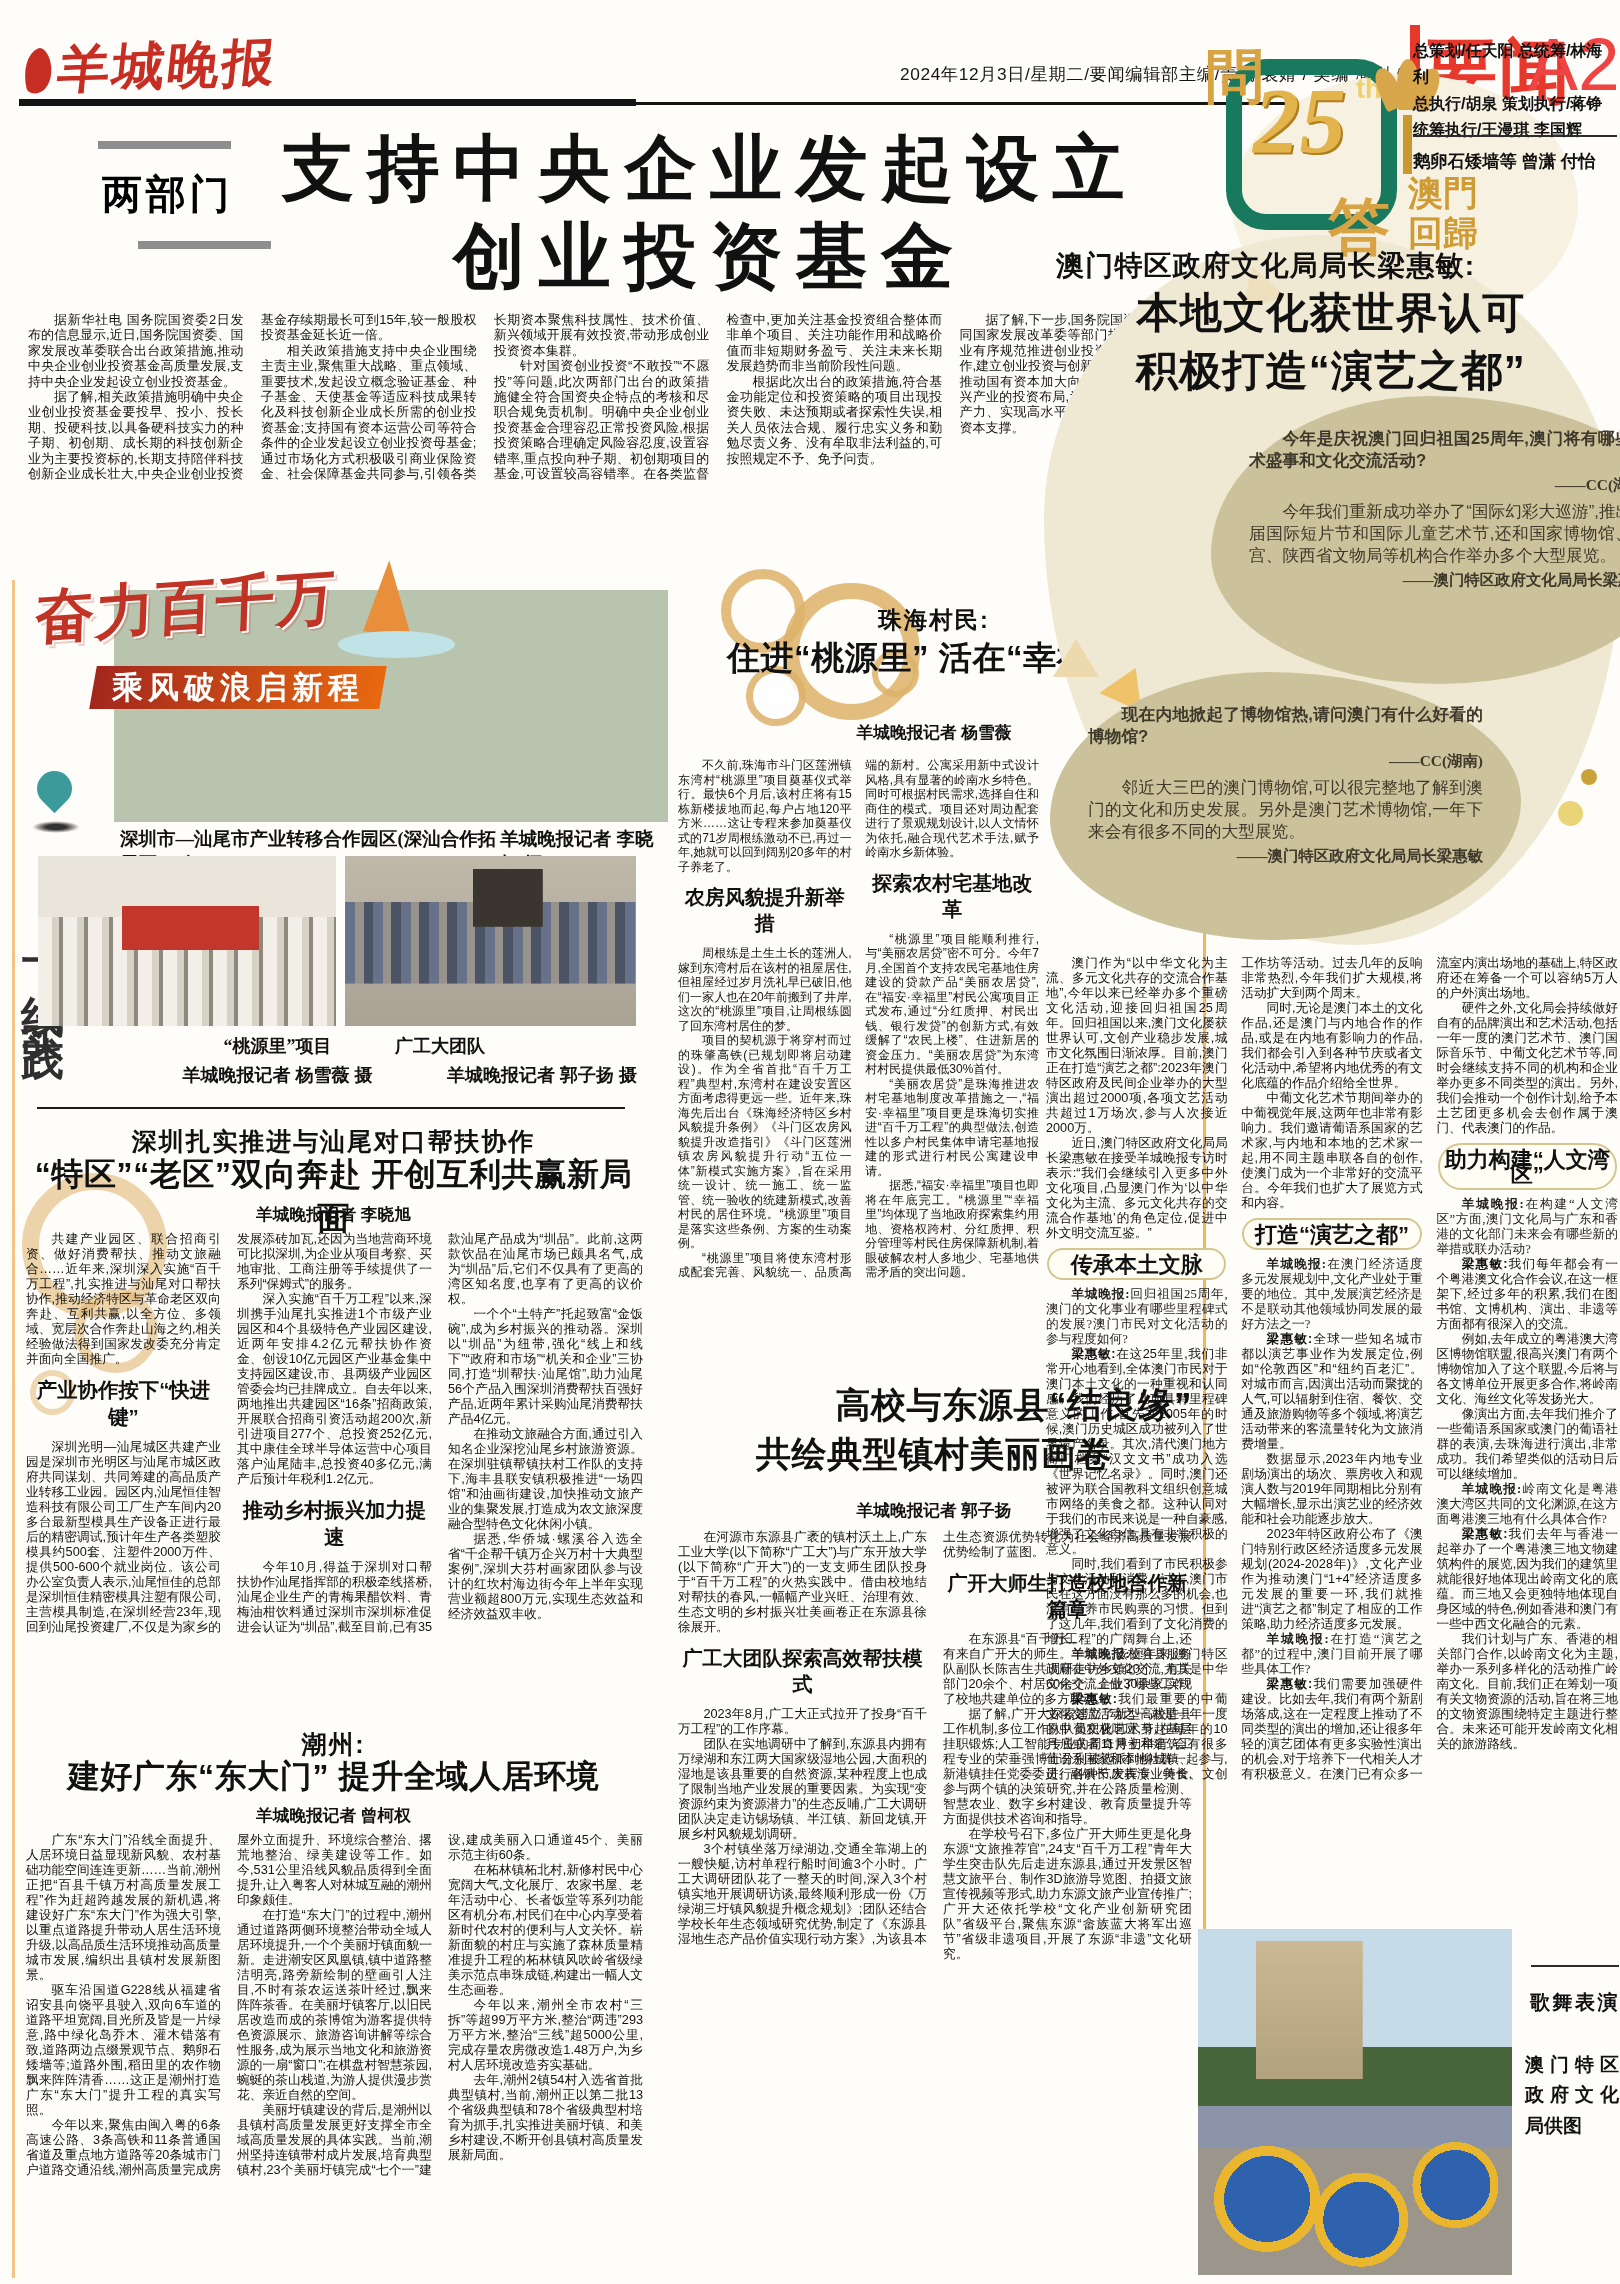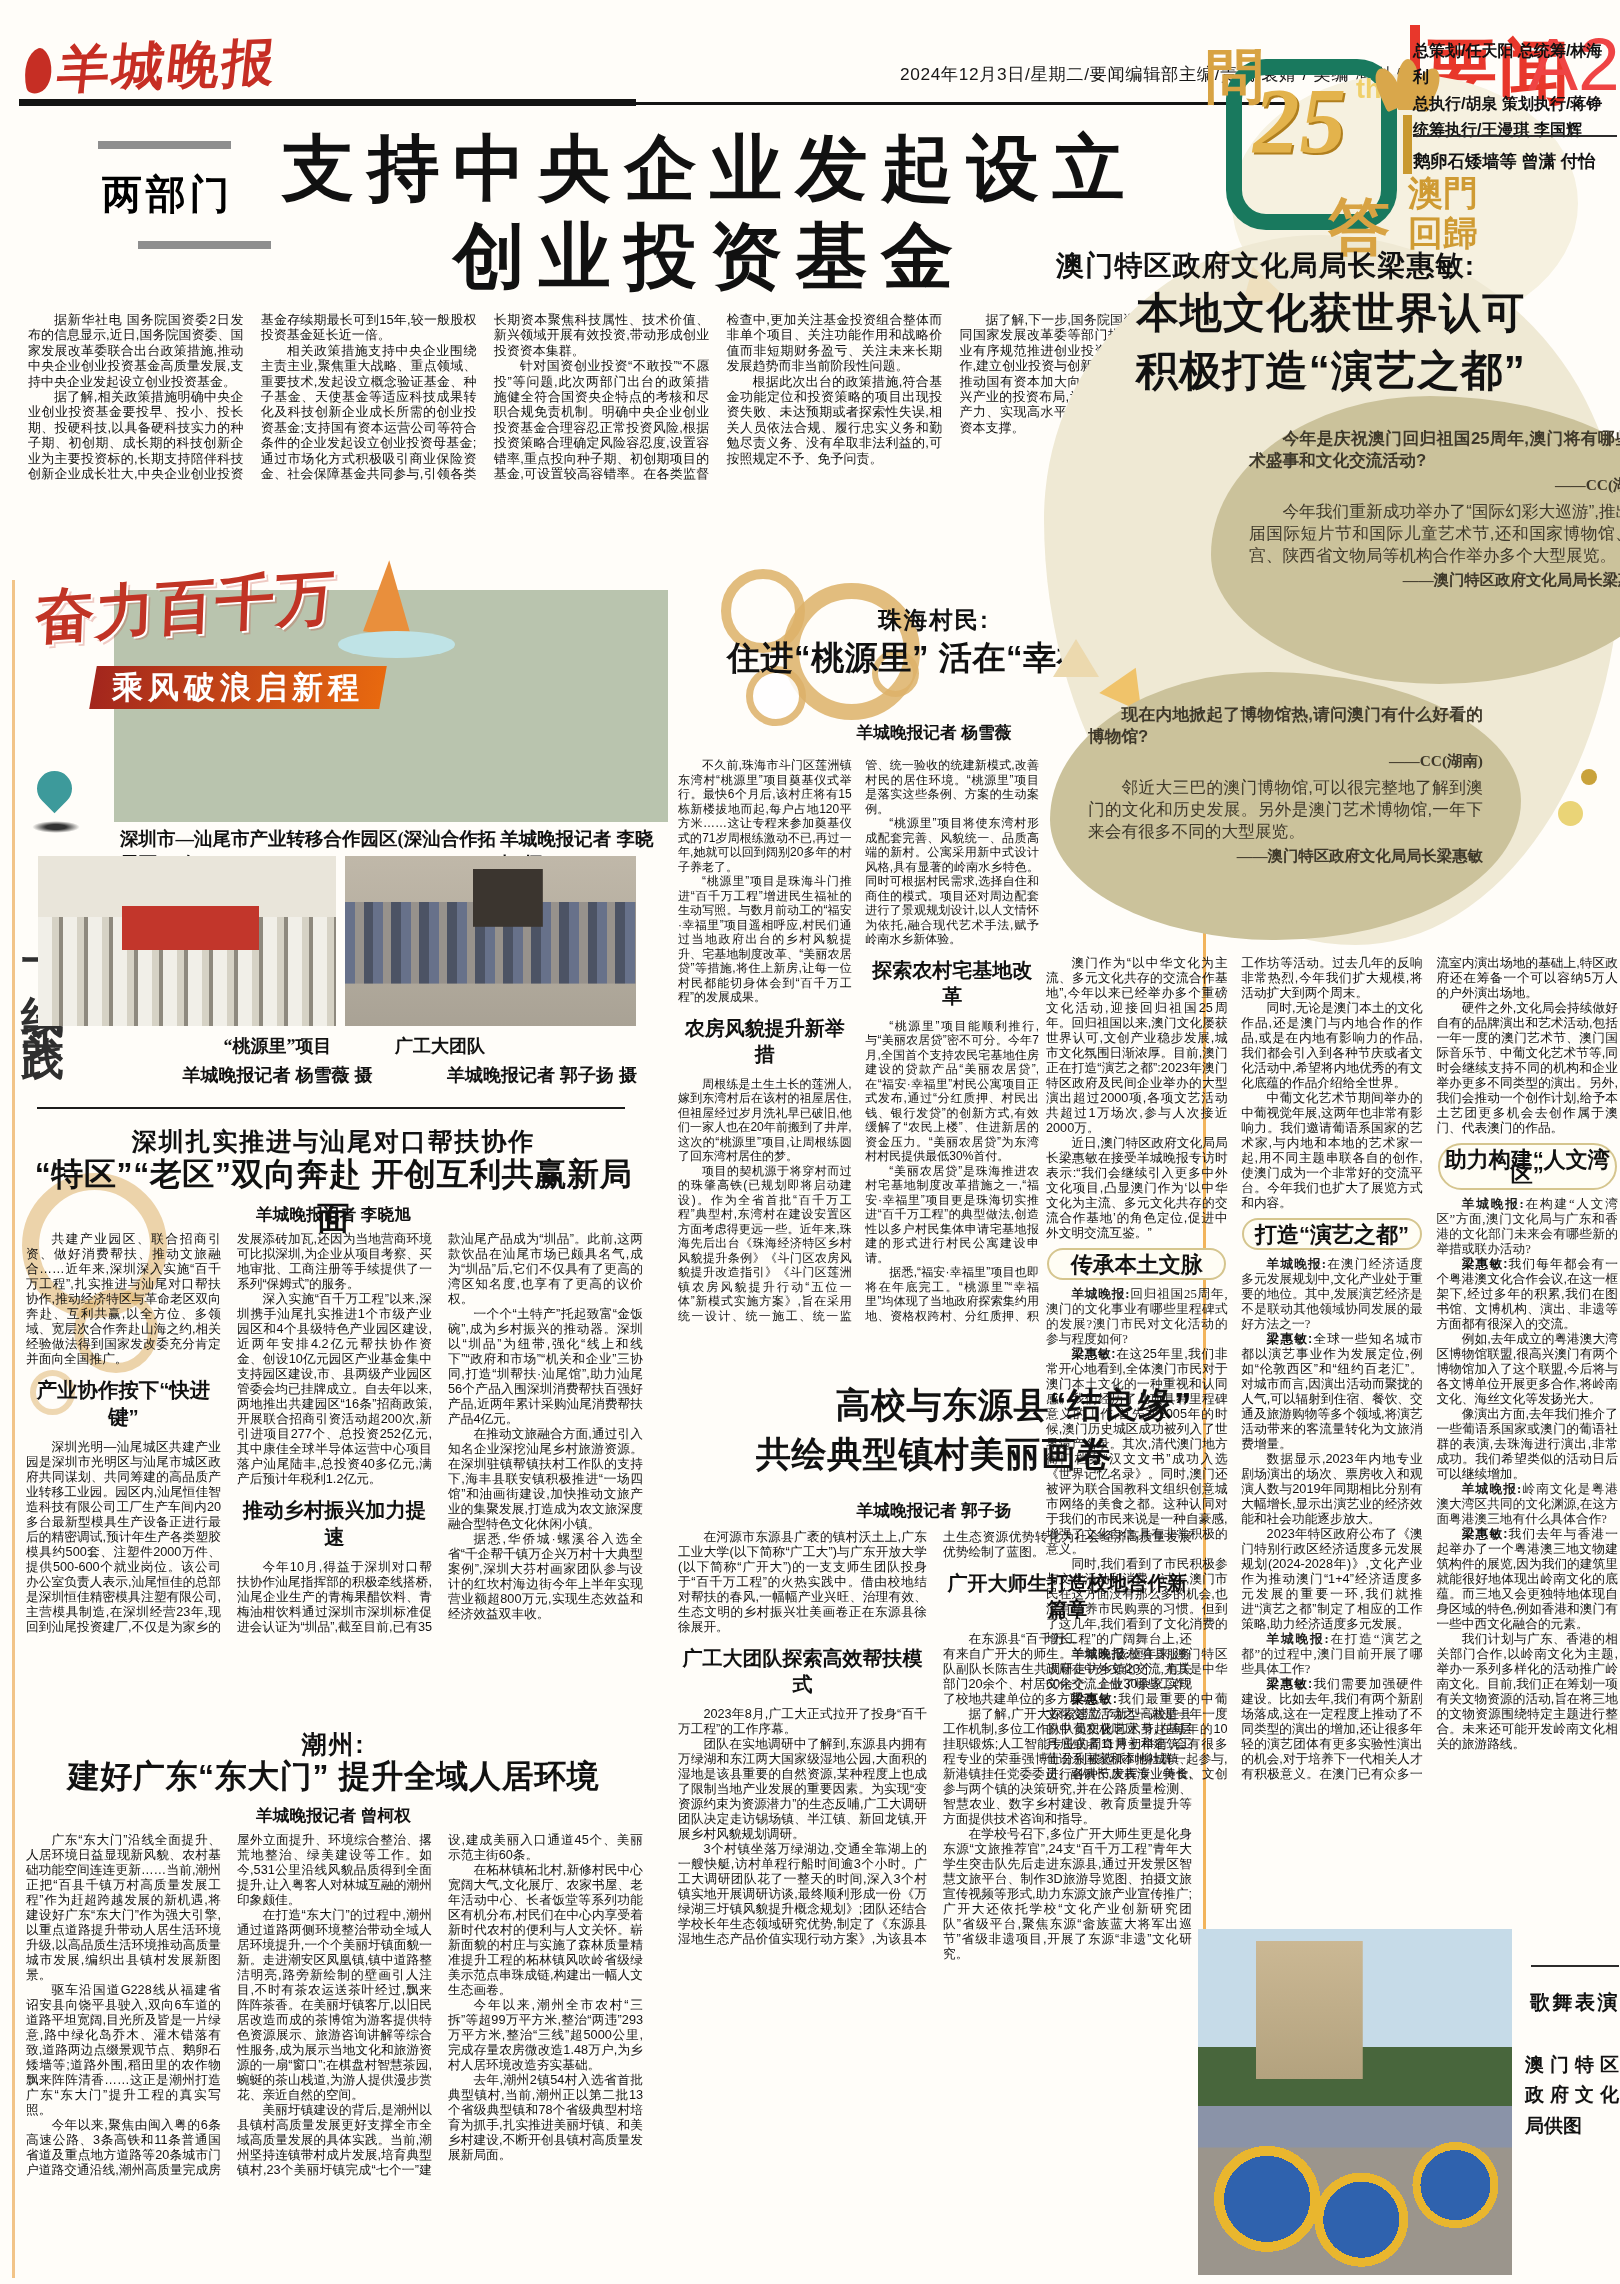--- a/index.html
+++ b/index.html
@@ -212,21 +212,20 @@
       <p>在柘林镇柘北村,新修村民中心宽阔大气,文化展厅、农家书屋、老年活动中心、长者饭堂等系列功能区有机分布,村民们在中心内享受着新时代农村的便利与人文关怀。崭新面貌的村庄与实施了森林质量精准提升工程的柘林镇风吹岭省级绿美示范点串珠成链,构建出一幅人文生态画卷。</p>
       <p>今年以来,潮州全市农村“三拆”等超99万平方米,整治“两违”293万平方米,整治“三线”超5000公里,完成存量农房微改造1.48万户,为乡村人居环境改造夯实基础。</p>
       <p>去年,潮州2镇54村入选省首批典型镇村,当前,潮州正以第二批13个省级典型镇和78个省级典型村培育为抓手,扎实推进美丽圩镇、和美乡村建设,不断开创县镇村高质量发展新局面。</p>
     </div>
 
   <div class="abs k-small zh-kicker">珠海村民:</div>
   <div class="abs hl-mid zh-headline">住进“桃源里” 活在“幸福里”</div>
   <div class="abs byline zh-byline">羊城晚报记者 杨雪薇</div>
   <div class="abs art-body zh-body">
       <p>不久前,珠海市斗门区莲洲镇东湾村“桃源里”项目奠基仪式举行。最快6个月后,该村庄将有15栋新楼拔地而起,每户占地120平方米……这让专程来参加奠基仪式的71岁周根练激动不已,再过一年,她就可以回到阔别20多年的村子养老了。</p>
-      <p>“桃源里”项目是珠海斗门推进“百千万工程”增进民生福祉的生动写照。与数月前动工的“福安·幸福里”项目遥相呼应,村民们通过当地政府出台的乡村风貌提升、宅基地制度改革、“美丽农居贷”等措施,将住上新房,让每一位村民都能切身体会到“百千万工程”的发展成果。</p>
       <div class="sub">农房风貌提升新举措</div>
       <p>周根练是土生土长的莲洲人,嫁到东湾村后在该村的祖屋居住,但祖屋经过岁月洗礼早已破旧,他们一家人也在20年前搬到了井岸,这次的“桃源里”项目,让周根练圆了回东湾村居住的梦。</p>
       <p>项目的契机源于将穿村而过的珠肇高铁(已规划即将启动建设)。作为全省首批“百千万工程”典型村,东湾村在建设安置区方面考虑得更远一些。近年来,珠海先后出台《珠海经济特区乡村风貌提升条例》《斗门区农房风貌提升改造指引》《斗门区莲洲镇农房风貌提升行动“五位一体”新模式实施方案》,旨在采用统一设计、统一施工、统一监管、统一验收的统建新模式,改善村民的居住环境。“桃源里”项目是落实这些条例、方案的生动案例。</p>
       <p>“桃源里”项目将使东湾村形成配套完善、风貌统一、品质高端的新村。公寓采用新中式设计风格,具有显著的岭南水乡特色。同时可根据村民需求,选择自住和商住的模式。项目还对周边配套进行了景观规划设计,以人文情怀为依托,融合现代艺术手法,赋予岭南水乡新体验。</p>
       <div class="sub">探索农村宅基地改革</div>
       <p>“桃源里”项目能顺利推行,与“美丽农居贷”密不可分。今年7月,全国首个支持农民宅基地住房建设的贷款产品“美丽农居贷”,在“福安·幸福里”村民公寓项目正式发布,通过“分红质押、村民出钱、银行发贷”的创新方式,有效缓解了“农民上楼”、住进新居的资金压力。“美丽农居贷”为东湾村村民提供最低30%首付。</p>
       <p>“美丽农居贷”是珠海推进农村宅基地制度改革措施之一,“福安·幸福里”项目更是珠海切实推进“百千万工程”的典型做法,创造性以多户村民集体申请宅基地报建的形式进行村民公寓建设申请。</p>
       <p>据悉,“福安·幸福里”项目也即将在年底完工。“桃源里”“幸福里”均体现了当地政府探索集约用地、资格权跨村、分红质押、积分管理等村民住房保障新机制,着眼破解农村人多地少、宅基地供需矛盾的突出问题。</p>
     </div>
 

